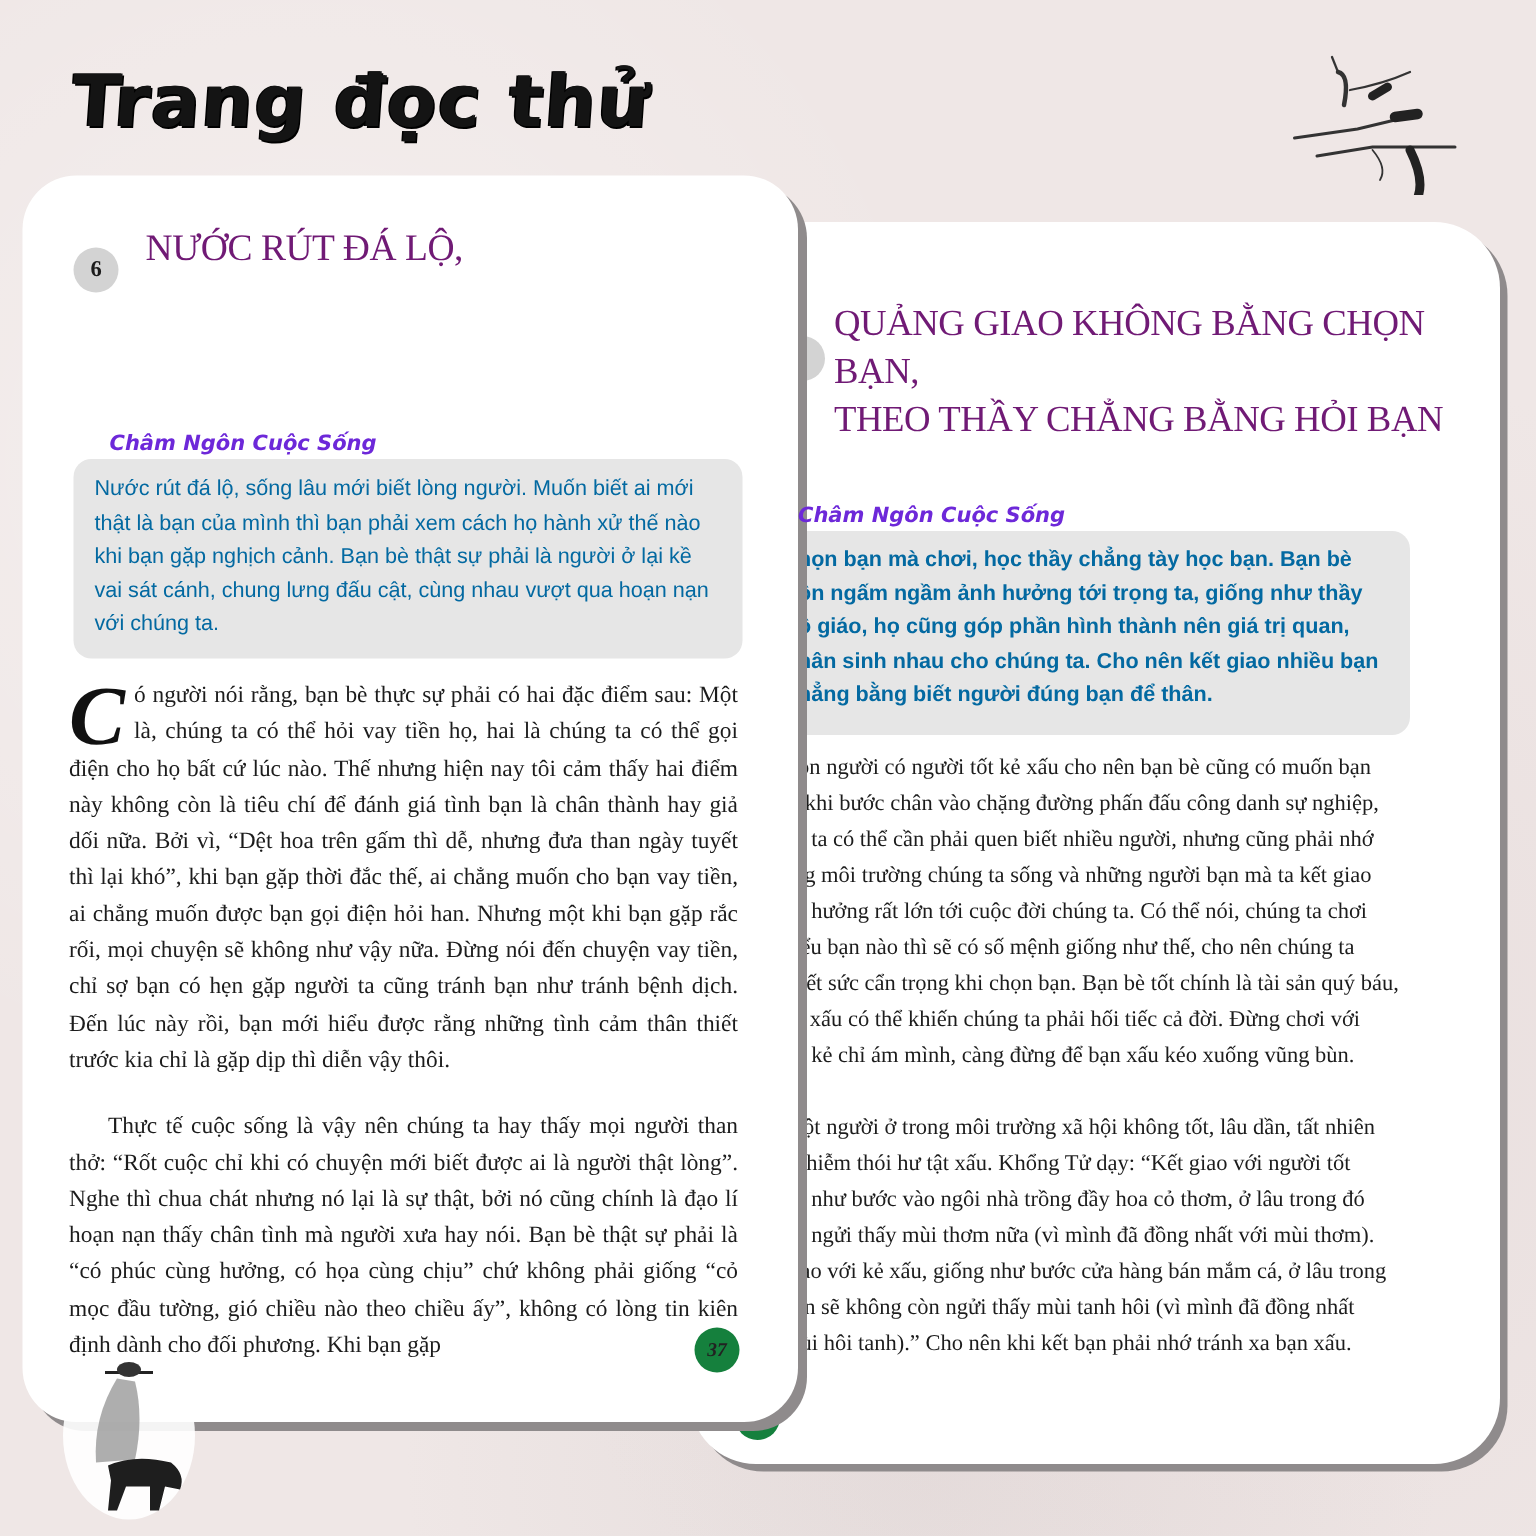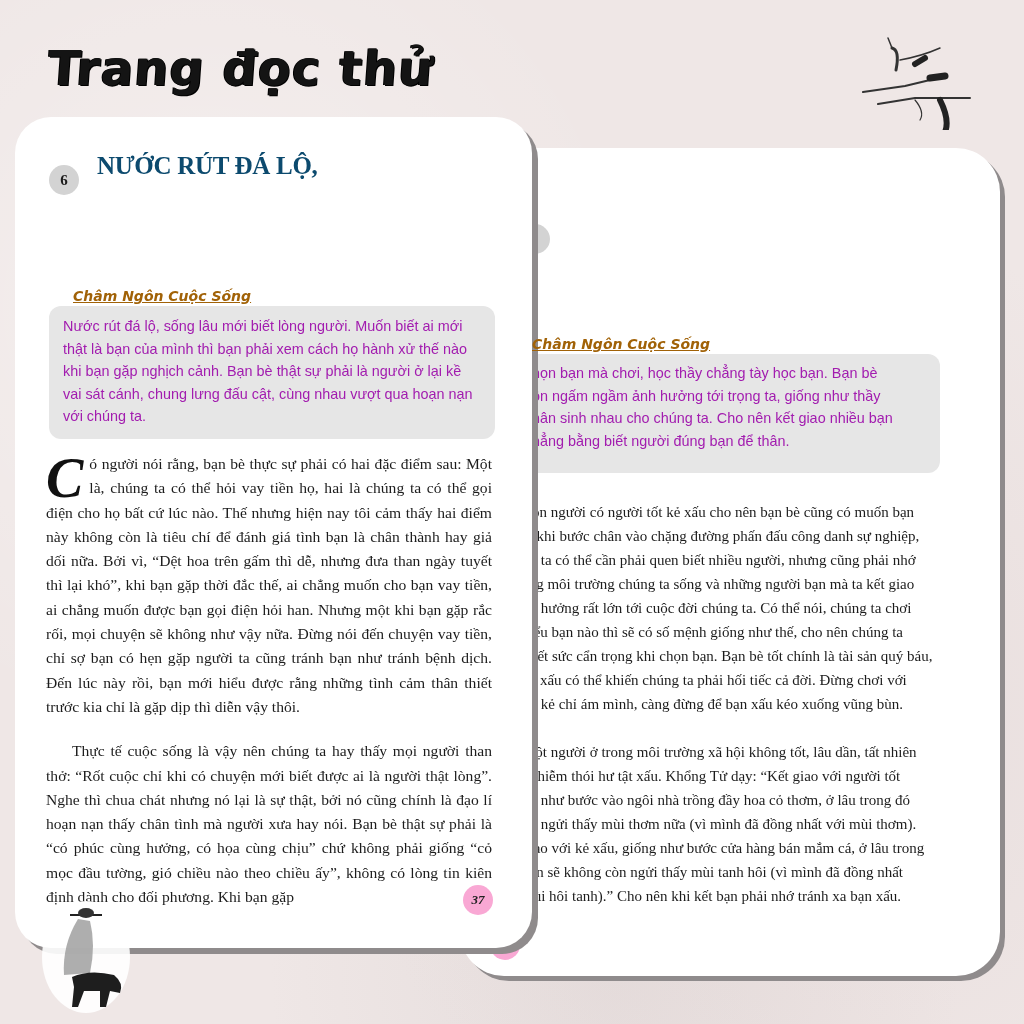--- a/index.html
+++ b/index.html
@@ -38,48 +38,48 @@
       z-index: 2;
     }
     .chapter-num {
       position: absolute; width: 30px; height: 30px; border-radius: 50%;
       background: #d3d3d3; color: #1b1b1b; font-weight: 700; font-size: 15px;
       display: flex; align-items: center; justify-content: center;
       font-family: "Liberation Serif", serif;
     }
     .chapter-title {
       position: absolute; font-family: "Liberation Serif", serif;
-      font-weight: 700; font-size: 25px; line-height: 31px;
-      text-transform: uppercase; letter-spacing: -0.3px; color: #0c4a6e;
+      font-weight: 400; font-size: 25px; line-height: 31px;
+      text-transform: uppercase; letter-spacing: -0.3px; color: #701a75;
     }
     .maxim-label {
       position: absolute; font-family: "DejaVu Sans", sans-serif;
-      font-weight: 700; font-size: 14px; color: #a16207;
-      font-style: italic; z-index: 3; text-decoration: underline;
+      font-weight: 700; font-size: 14px; color: #6d28d9;
+      font-style: italic; z-index: 3;
     }
     .maxim-box {
       position: absolute; background: #e6e6e6; border-radius: 12px;
       font-family: "Liberation Sans", sans-serif; font-size: 14.4px;
-      line-height: 22.6px; color: #a21caf; padding: 8px 14px 8px 14px;
+      line-height: 22.6px; color: #0369a1; padding: 8px 14px 8px 14px;
     }
     .body-text {
       position: absolute; font-family: "Liberation Serif", serif;
       font-size: 15.6px; line-height: 24.3px; color: #1c1c1c;
       text-align: justify;
     }
     .body-text p { text-indent: 0; }
     .body-text p + p { margin-top: 20px; text-indent: 26px; }
     .dropcap {
       float: left; font-family: "Liberation Serif", serif;
       font-style: italic; font-weight: 700; font-size: 56px;
       line-height: 44px; margin: 4px 6px 0 0; color: #111;
     }
     .page-num {
       position: absolute; width: 30px; height: 30px; border-radius: 50%;
-      background: #f9a8d4; font-size: 13px; font-weight: 700; font-style: italic;
+      background: #15803d; font-size: 13px; font-weight: 700; font-style: italic;
       display: flex; align-items: center; justify-content: center; color: #222;
     }
     .rider {
       position: absolute; left: 40px; top: 895px; width: 92px; height: 120px; z-index: 4;
     }
   </style>
 </head>
 <body>
 
 <div class="page-heading">Trang đọc thử</div>
@@ -93,24 +93,29 @@
     <path d="M70 40 Q92 36 110 28" stroke-width="1.5"></path>
     <path d="M85 44 L95 38" stroke="#222" stroke-width="6"></path>
     <path d="M100 58 L115 56" stroke="#222" stroke-width="7"></path>
     <path d="M110 80 Q120 100 115 112" stroke="#222" stroke-width="6"></path>
     <path d="M85 80 Q95 92 90 100" stroke-width="1.2"></path>
   </g>
 </svg>
 
 <div class="card-right">
   <div class="chapter-num" style="left:60px;top:76px;"></div>
+  <div class="chapter-title" style="left:96px;top:52px;font-size:24.5px;line-height:32px;">
+    <div>Quảng giao không bằng chọn bạn,</div>
+    <div>theo thầy chẳng bằng hỏi bạn</div>
+  </div>
   <div class="maxim-label" style="left:72px;top:188px;">Châm Ngôn Cuộc Sống</div>
-  <div class="maxim-box" style="left:60px;top:206px;width:420px;height:119px;padding:8px 14px 12px 12px;">
+  <div class="maxim-box" style="left:60px;top:206px;width:420px;height:136px;padding:8px 14px 12px 12px;font-weight:bold;">
     <div>họn bạn mà chơi, học thầy chẳng tày học bạn. Bạn bè</div>
     <div>ôn ngấm ngầm ảnh hưởng tới trọng ta, giống như thầy</div>
+    <div>ô giáo, họ cũng góp phần hình thành nên giá trị quan,</div>
     <div>hân sinh nhau cho chúng ta. Cho nên kết giao nhiều bạn</div>
     <div>hẳng bằng biết người đúng bạn để thân.</div>
   </div>
   <div class="body-text" style="left:62px;top:352px;width:422px;line-height:24px;font-size:15px;">
     <div style="padding-left:10px;">on người có người tốt kẻ xấu cho nên bạn bè cũng có muốn bạn</div>
     <div>là khi bước chân vào chặng đường phấn đấu công danh sự nghiệp,</div>
     <div>ng ta có thể cần phải quen biết nhiều người, nhưng cũng phải nhớ</div>
     <div>ằng môi trường chúng ta sống và những người bạn mà ta kết giao</div>
     <div>nh hưởng rất lớn tới cuộc đời chúng ta. Có thể nói, chúng ta chơi</div>
     <div>kiểu bạn nào thì sẽ có số mệnh giống như thế, cho nên chúng ta</div>

